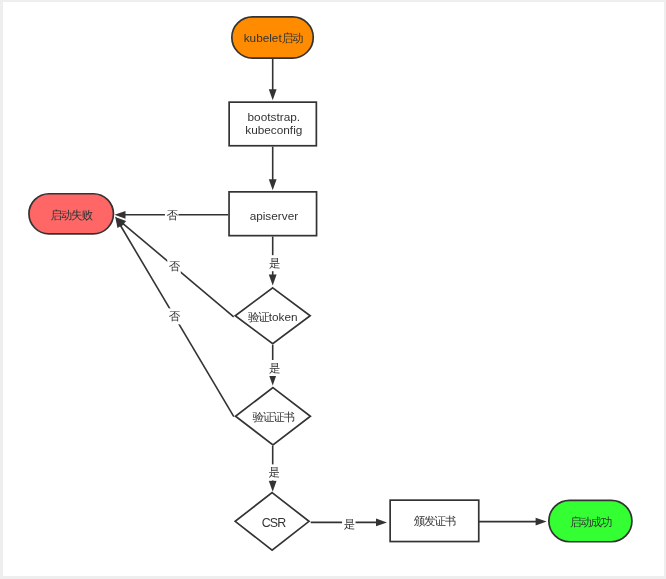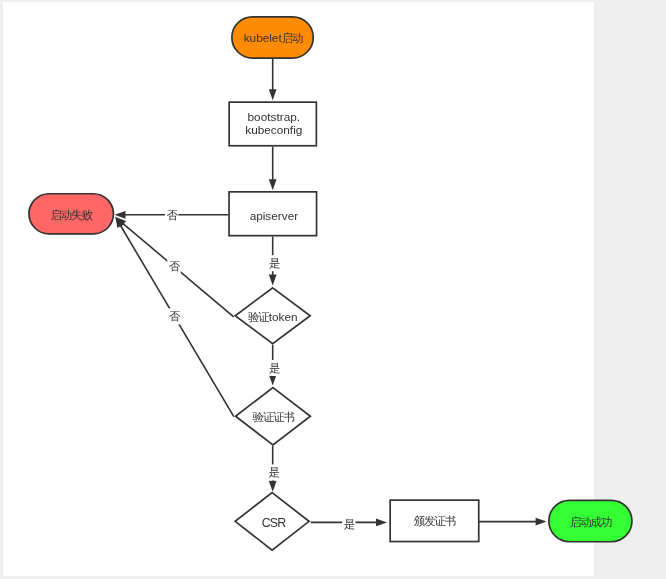--- a/index.html
+++ b/index.html
@@ -1,19 +1,19 @@
 <!DOCTYPE html>
 <html><head>
 <meta charset="utf-8">
 <title>kubelet bootstrap flowchart</title>
 <style>
   html,body{margin:0;padding:0;}
   body{width:666px;height:579px;background:#eeeeee;overflow:hidden;
        font-family:"Liberation Sans",sans-serif;}
-  #canvas{position:absolute;left:3px;top:2px;width:591px;height:574px;background:#ffffff;}
+  #canvas{position:absolute;left:3px;top:2px;width:661px;height:574px;background:#ffffff;}
   svg{display:block;}
 
   text{font-family:"Liberation Sans",sans-serif;fill:#333333;font-size:11.8px;text-anchor:middle;}
   tspan.cjk,text.cjk{font-size:11.5px;letter-spacing:-1.2px;}
   text.caps{font-size:12.4px;letter-spacing:-0.9px;}
   .shape{stroke:#333333;stroke-width:1.7px;}
   .edge{stroke:#333333;stroke-width:1.6px;fill:none;}
   .lblbg{fill:#ffffff;}
 </style>
 </head>

